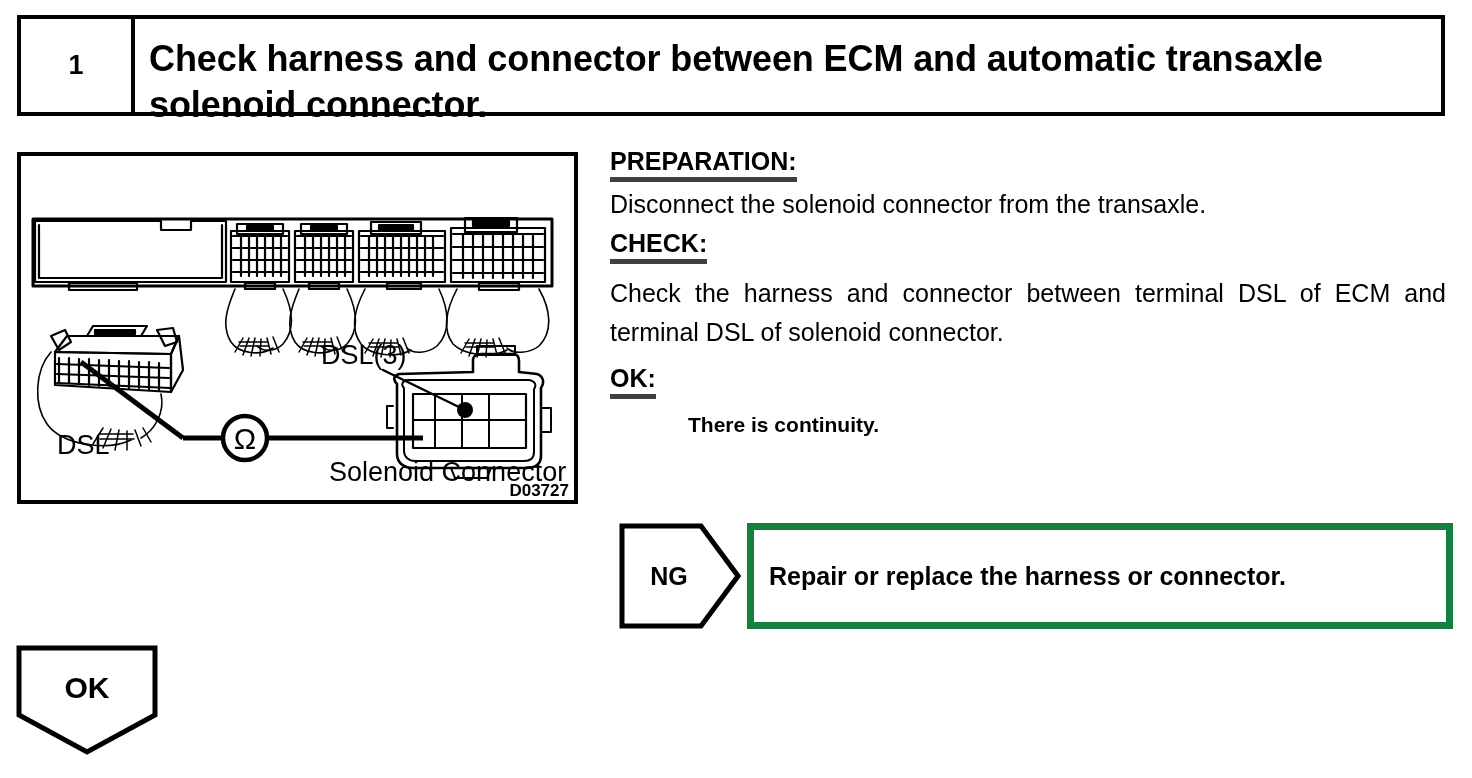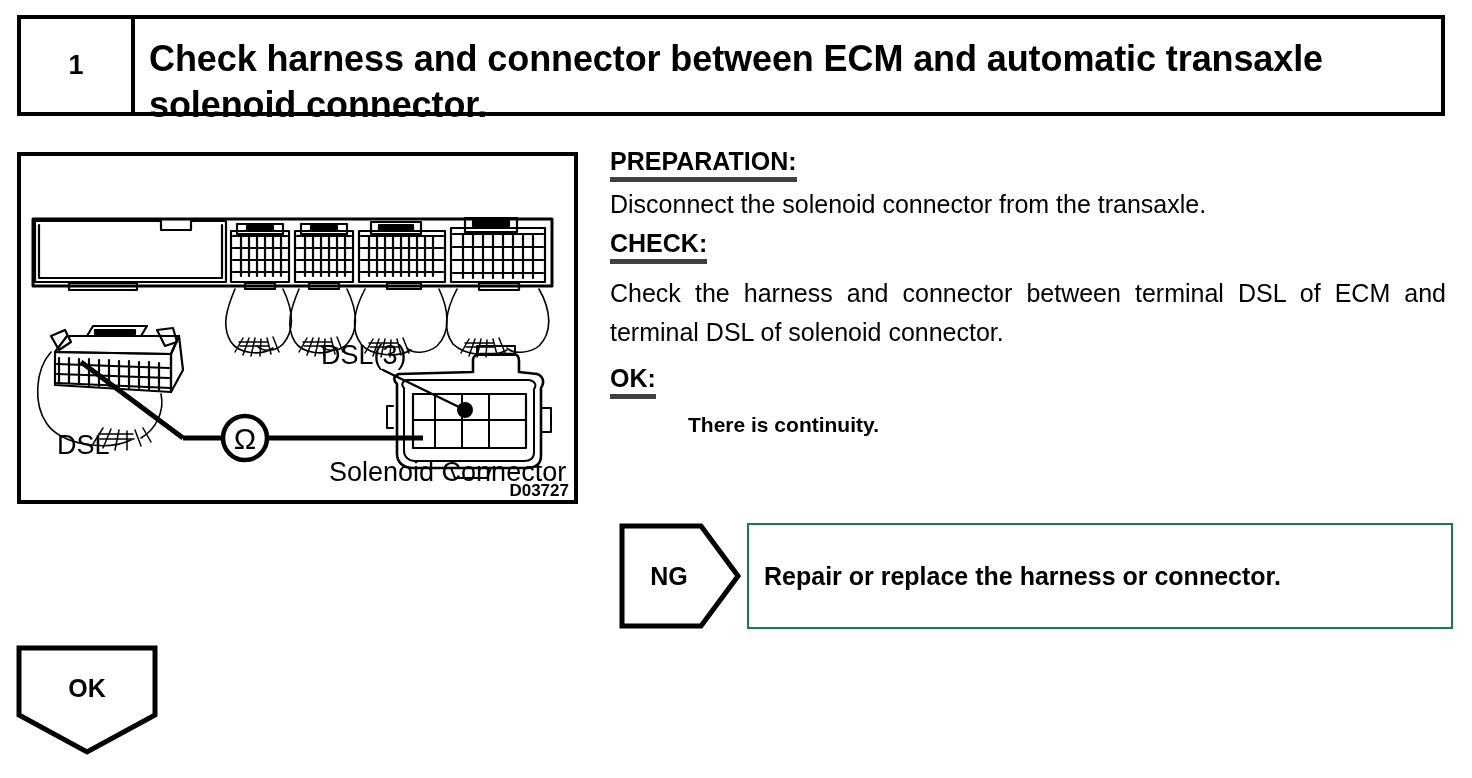--- a/index.html
+++ b/index.html
@@ -131,21 +131,21 @@
     justify-content: center;
     font-size: 25px;
     font-weight: bold;
   }
   #ng-action-box {
     position: absolute;
     left: 128px;
     top: 0;
     width: 706px;
     height: 106px;
-    border: 2px solid #15803d;
+    border: 7px solid #15803d;
     box-sizing: border-box;
     display: flex;
     align-items: center;
     padding-left: 15px;
   }
   #ng-action-text {
     font-size: 25px;
     font-weight: bold;
   }
 
@@ -160,21 +160,21 @@
   #ok-flag svg { display: block; }
   #ok-flag-label {
     position: absolute;
     left: 0;
     top: 0;
     width: 142px;
     height: 86px;
     display: flex;
     align-items: center;
     justify-content: center;
-    font-size: 25px;
+    font-size: 30px;
     font-weight: bold;
   }
 </style>
 </head>
 <body>
 
 <div id="step-header">
   <div id="step-number-cell">
     <span>1</span>
   </div>

